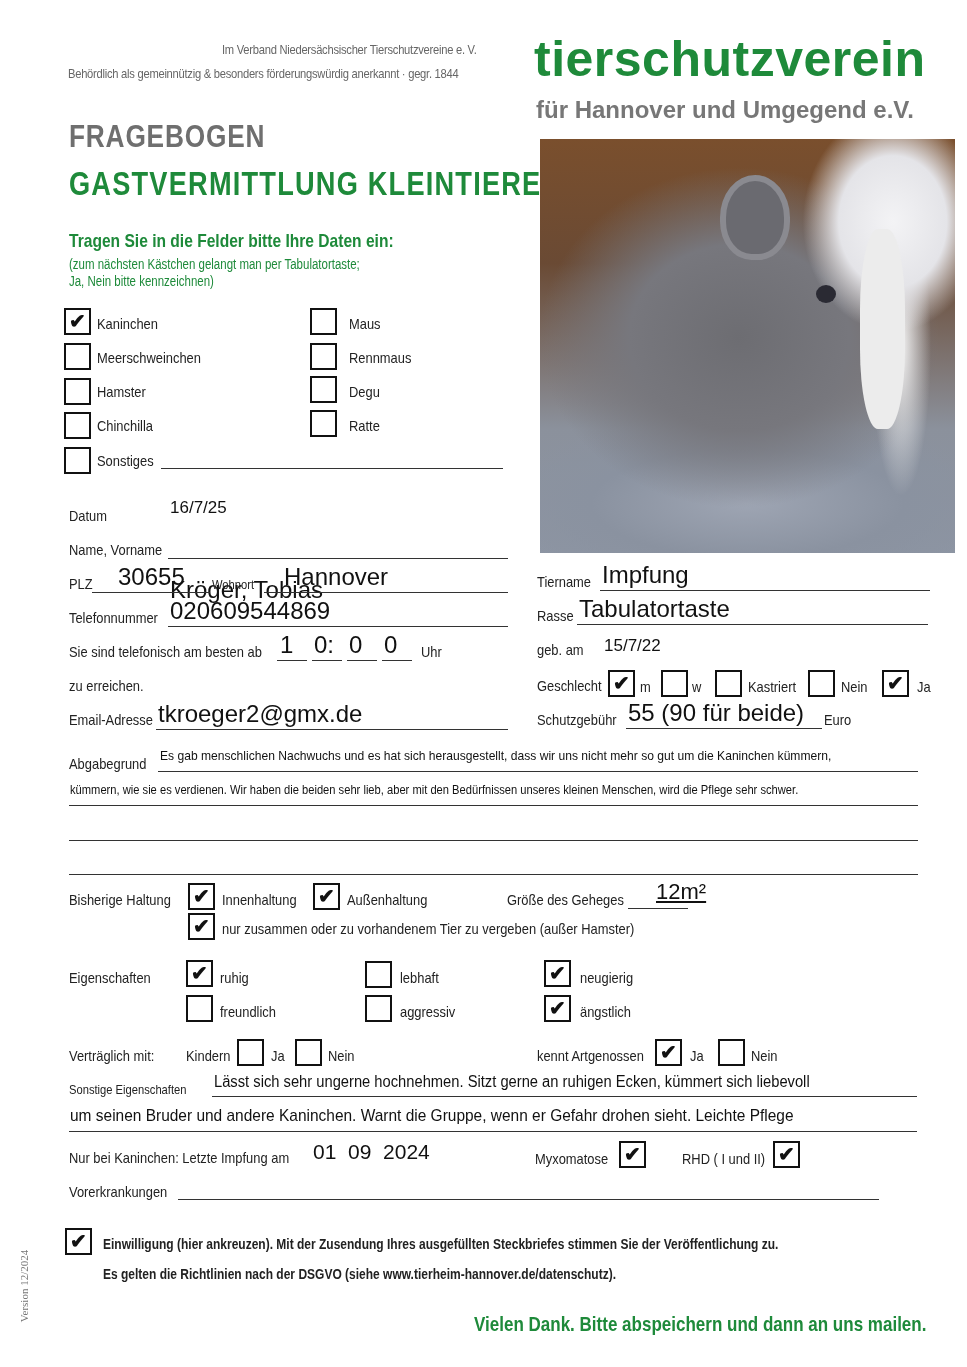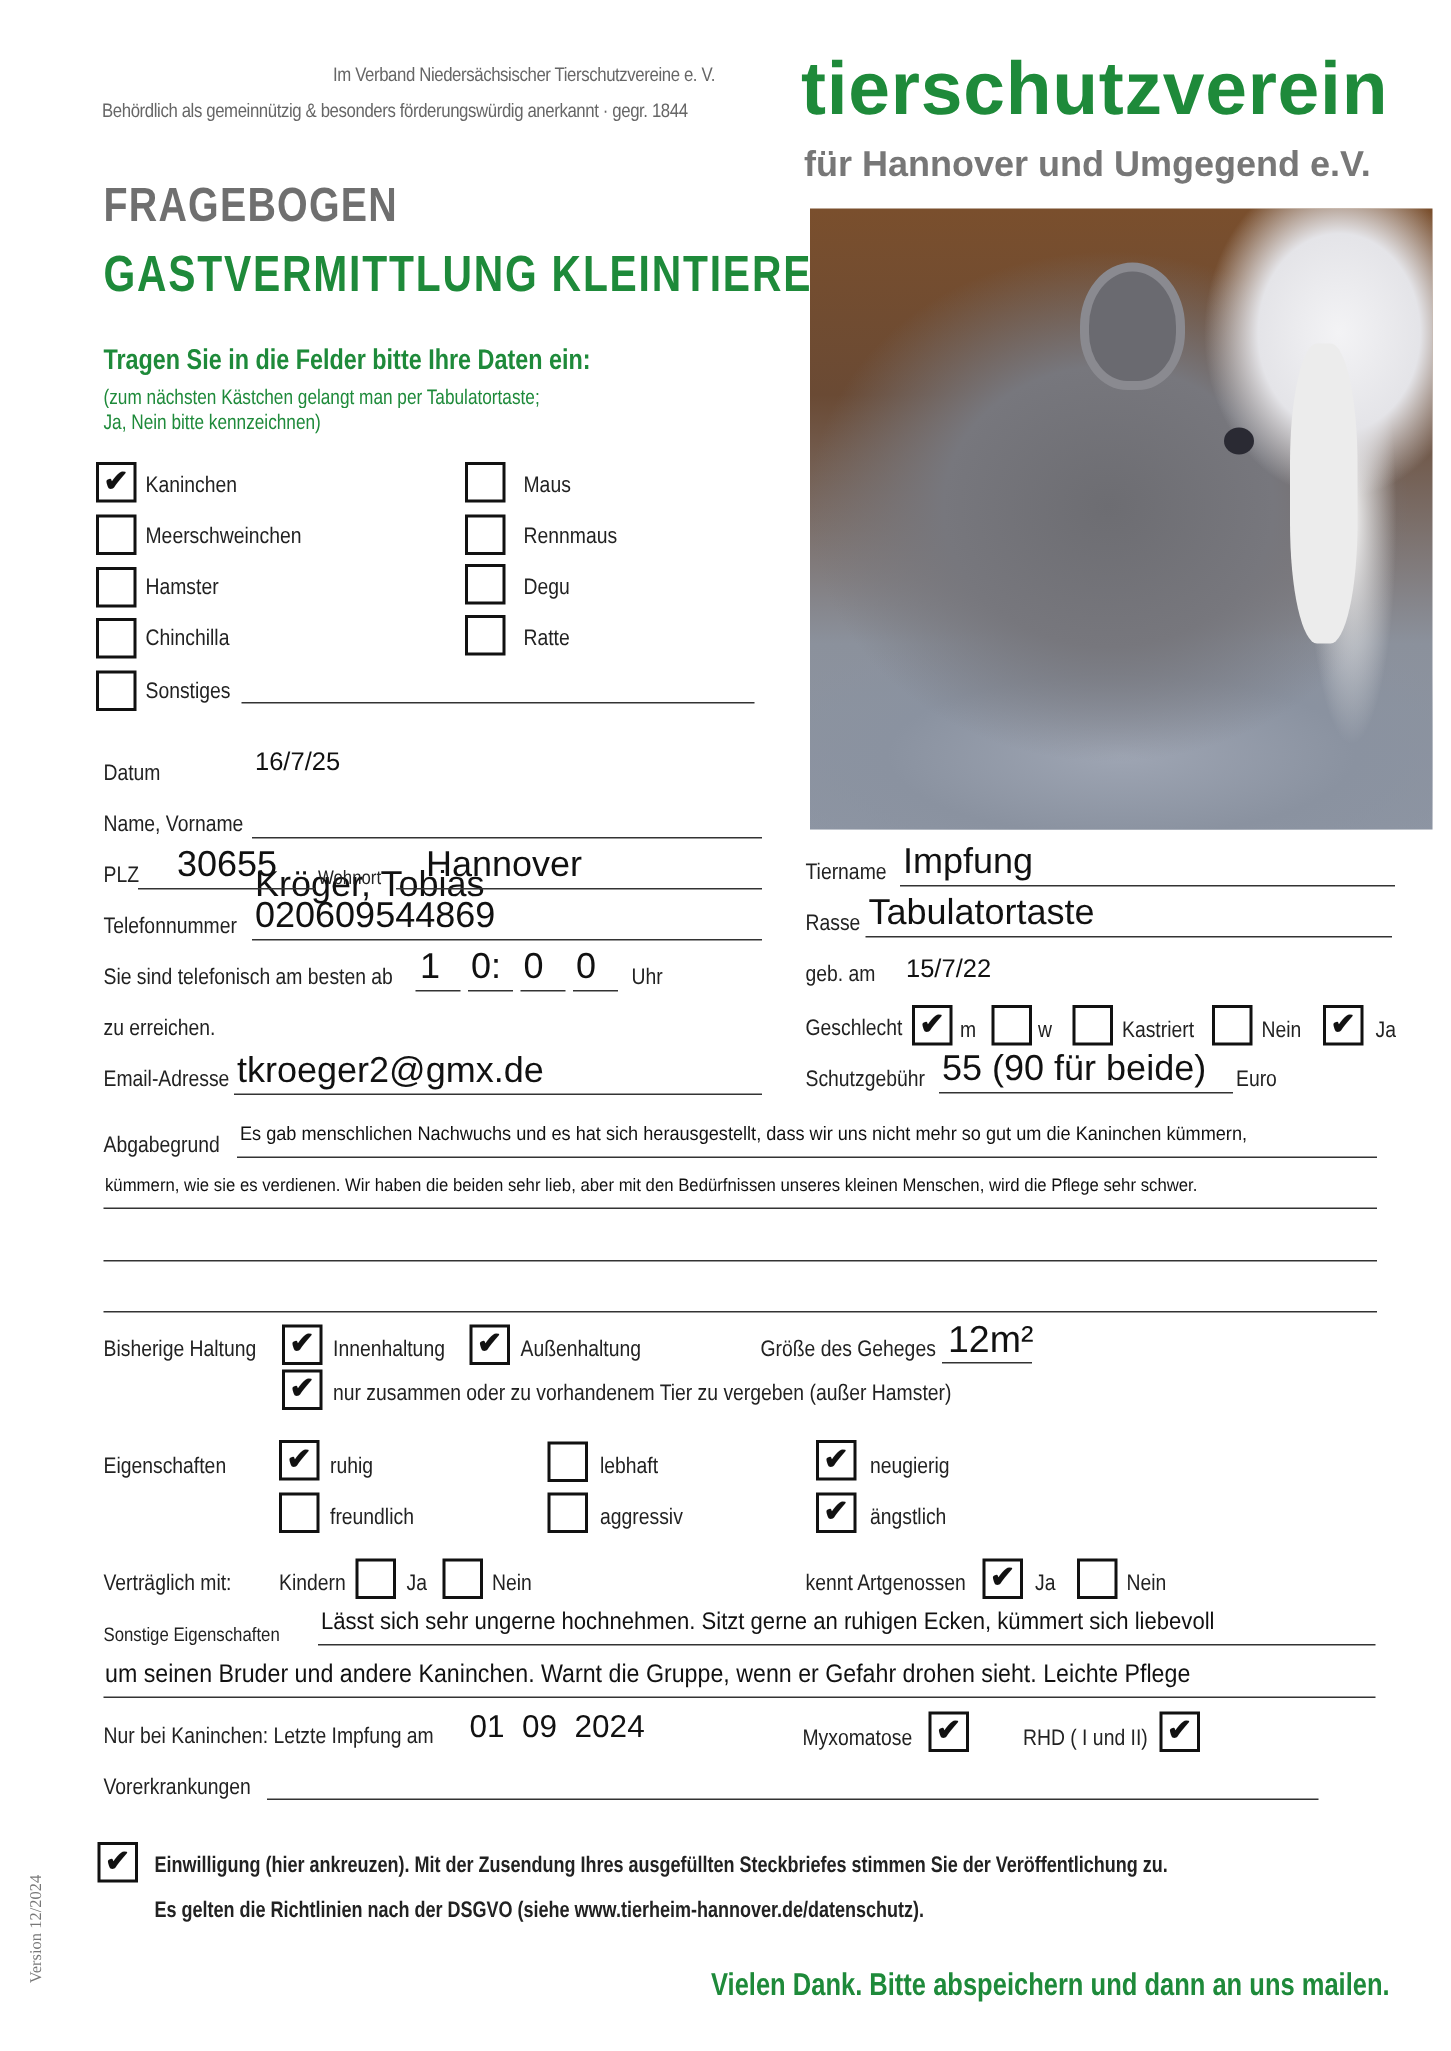--- a/index.html
+++ b/index.html
@@ -145,21 +145,21 @@
 <div class="abs lbl" style="left:69px; top:891px;">Bisherige Haltung</div>
 <div class="cb" style="left:188px; top:883px;">
     <span class="tick">✔</span>
   </div>
 <div class="abs lbl" style="left:222px; top:891px;">Innenhaltung</div>
 <div class="cb" style="left:313px; top:883px;">
     <span class="tick">✔</span>
   </div>
 <div class="abs lbl" style="left:347px; top:891px;">Außenhaltung</div>
 <div class="abs lbl" style="left:507px; top:891px;">Größe des Geheges</div>
-<div class="abs fill" style="left:632px; top:879px; font-size:25px;">12m²</div>
+<div class="abs fill" style="left:656px; top:879px; font-size:22px;text-decoration:underline;">12m²</div>
 <div class="line" style="left:628px; top:908px; width:60px;"></div>
 <div class="cb" style="left:188px; top:913px;">
     <span class="tick">✔</span>
   </div>
 <div class="abs lbl" style="left:222px; top:920px;">nur zusammen oder zu vorhandenem Tier zu vergeben (außer Hamster)</div>
 
 <div class="abs lbl" style="left:69px; top:969px;">Eigenschaften</div>
 <div class="cb" style="left:186px; top:960px;">
     <span class="tick">✔</span>
   </div>

